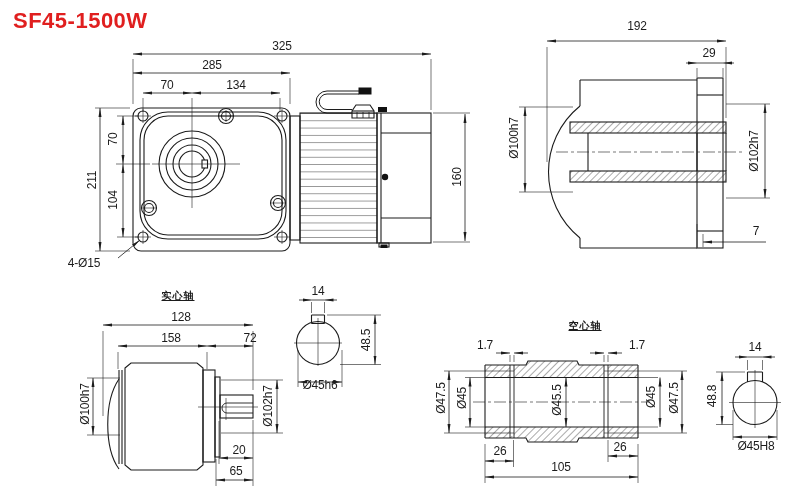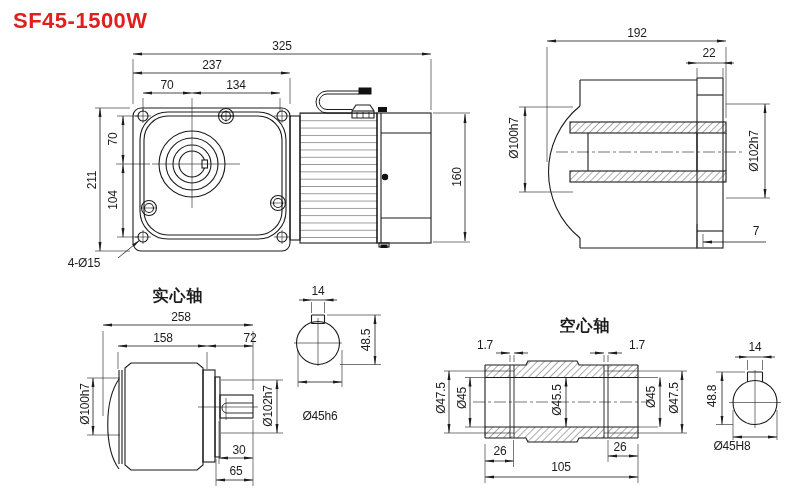--- a/index.html
+++ b/index.html
@@ -4,21 +4,21 @@
 <style>
   html,body{margin:0;padding:0;background:#fff;}
   .stage{position:relative;width:800px;height:501px;background:#ffffff;overflow:hidden;
          font-family:"Liberation Sans",sans-serif;}
   .stage svg{position:absolute;left:0;top:0;}
   .title{position:absolute;left:13px;top:8px;font-size:22px;font-weight:bold;
          color:#e01f1f;letter-spacing:.5px;}
   .lbl{position:absolute;font-size:12px;line-height:1;color:#1c1c1c;white-space:nowrap;
        transform:translate(-50%,-50%);letter-spacing:-.2px;}
   .lbl.r{transform:translate(-50%,-50%) rotate(-90deg);}
-  .lbl.vtitle{font-size:16px;font-weight:bold;letter-spacing:1px;}
+  .lbl.vtitle{font-size:10px;font-weight:bold;letter-spacing:1px;text-decoration:underline;}
 </style>
 </head>
 <body>
 
 <div class="stage">
 
 <svg width="800" height="501" viewBox="0 0 800 501">
   <defs>
     <marker id="ae" markerWidth="10" markerHeight="8" refX="9" refY="4" orient="auto" markerUnits="userSpaceOnUse">
       <path d="M0,2.5 L9,4 L0,5.5 Z" fill="#1c1c1c"></path>
@@ -232,55 +232,55 @@
     <line x1="762.5" y1="357" x2="775" y2="357" marker-start="url(#as)"></line>
     <line x1="747.5" y1="357" x2="762.5" y2="357"></line>
     <line x1="722" y1="372" x2="722" y2="424.5" marker-start="url(#as)" marker-end="url(#ae)"></line>
     <line x1="733" y1="437" x2="777" y2="437" marker-start="url(#as)" marker-end="url(#ae)"></line>
   </g>
 </svg>
 
 <div class="title">SF45-1500W</div>
 
 <div class="lbl" style="left:282px;top:46px">325</div>
-<div class="lbl" style="left:212px;top:65px">237</div>
+<div class="lbl" style="left:212px;top:65px">285</div>
 <div class="lbl" style="left:167px;top:85px">70</div>
 <div class="lbl" style="left:236px;top:85px">134</div>
 <div class="lbl r" style="left:92px;top:180px">211</div>
 <div class="lbl r" style="left:113px;top:139px">70</div>
 <div class="lbl r" style="left:113px;top:200px">104</div>
 <div class="lbl r" style="left:457px;top:177px">160</div>
 <div class="lbl" style="left:84px;top:263px">4-Ø15</div>
 
-<div class="lbl" style="left:637px;top:33px">192</div>
-<div class="lbl" style="left:709px;top:53px">22</div>
+<div class="lbl" style="left:637px;top:26px">192</div>
+<div class="lbl" style="left:709px;top:53px">29</div>
 <div class="lbl r" style="left:514px;top:138px">Ø100h7</div>
 <div class="lbl r" style="left:754px;top:151px">Ø102h7</div>
 <div class="lbl" style="left:756px;top:231px">7</div>
 
 <div class="lbl vtitle" style="left:178px;top:296px">实心轴</div>
-<div class="lbl" style="left:181px;top:317px">258</div>
-<div class="lbl" style="left:163px;top:338px">158</div>
+<div class="lbl" style="left:181px;top:317px">128</div>
+<div class="lbl" style="left:171px;top:338px">158</div>
 <div class="lbl" style="left:250px;top:338px">72</div>
 <div class="lbl r" style="left:85px;top:404px">Ø100h7</div>
 <div class="lbl r" style="left:268px;top:406px">Ø102h7</div>
-<div class="lbl" style="left:239px;top:450px">30</div>
+<div class="lbl" style="left:239px;top:450px">20</div>
 <div class="lbl" style="left:236px;top:471px">65</div>
 <div class="lbl" style="left:318px;top:291px">14</div>
 <div class="lbl r" style="left:366px;top:340px">48.5</div>
-<div class="lbl" style="left:320px;top:416px">Ø45h6</div>
+<div class="lbl" style="left:320px;top:385px">Ø45h6</div>
 
 <div class="lbl vtitle" style="left:585px;top:326px">空心轴</div>
 <div class="lbl" style="left:485px;top:345px">1.7</div>
 <div class="lbl" style="left:637px;top:345px">1.7</div>
 <div class="lbl r" style="left:441px;top:398px">Ø47.5</div>
 <div class="lbl r" style="left:462px;top:398px">Ø45</div>
 <div class="lbl r" style="left:557px;top:400px">Ø45.5</div>
 <div class="lbl r" style="left:651px;top:397px">Ø45</div>
 <div class="lbl r" style="left:674px;top:398px">Ø47.5</div>
 <div class="lbl" style="left:500px;top:451px">26</div>
 <div class="lbl" style="left:620px;top:447px">26</div>
 <div class="lbl" style="left:561px;top:467px">105</div>
 <div class="lbl" style="left:755px;top:347px">14</div>
 <div class="lbl r" style="left:712px;top:396px">48.8</div>
-<div class="lbl" style="left:732px;top:446px">Ø45H8</div>
+<div class="lbl" style="left:756px;top:446px">Ø45H8</div>
 
 </div>
 
 </body></html>

